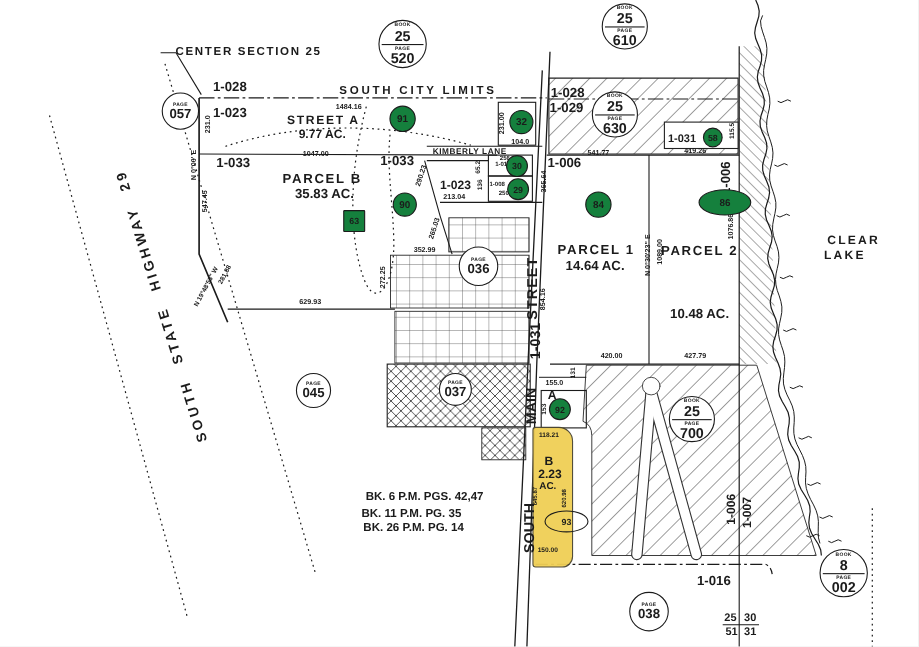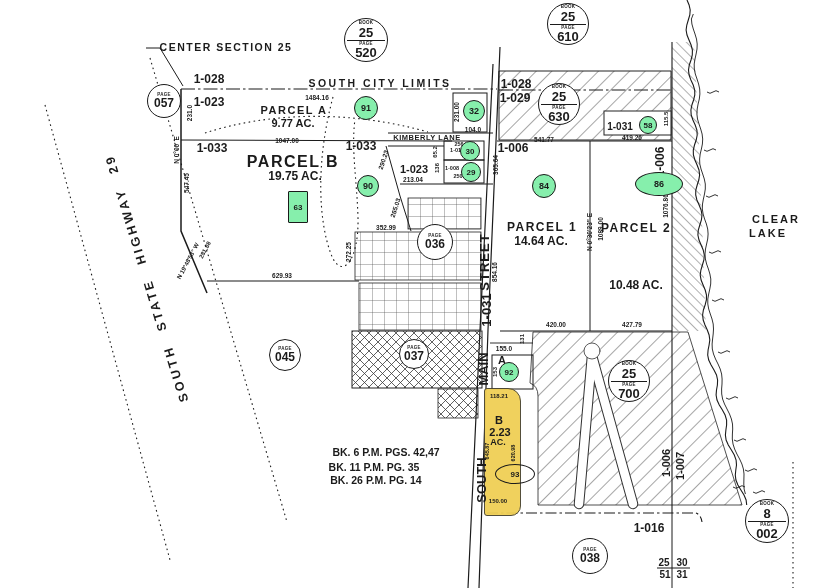--- a/index.html
+++ b/index.html
@@ -10,21 +10,21 @@
            background:#f0cf55;border:1.5px solid #4a4530;border-radius:3px 13px 10px 3px;
            z-index:2;opacity:.95;}
   .lbl{position:absolute;z-index:4;font-weight:700;color:#1b1b1b;white-space:nowrap;line-height:1;}
   .stamp{position:absolute;z-index:5;box-sizing:border-box;background:#fff;border:1.6px solid #1b1b1b;
          border-radius:50%;display:flex;flex-direction:column;align-items:center;justify-content:center;
          text-align:center;line-height:1;color:#1b1b1b;}
   .stamp .w{font-size:4.5px;font-weight:700;letter-spacing:.3px;}
   .stamp .n{font-size:13px;font-weight:700;}
   .stamp.page .n{font-size:12px;}
   .stamp .dv{width:90%;border-top:1.2px solid #1b1b1b;margin:1px 0;}
-  .badge{position:absolute;z-index:5;box-sizing:border-box;background:#86efac;border:1.4px solid #1b1b1b;
+  .badge{position:absolute;z-index:5;box-sizing:border-box;background:#15803d;border:1.4px solid #1b1b1b;
          border-radius:50%;display:flex;align-items:center;justify-content:center;
          font-weight:700;color:#1b1b1b;}
   .badge.square{border-radius:1px;}
   .badge.clearbg{background:transparent;}
 </style>
 </head>
 <body>
 
 <div class="page">
 
@@ -104,30 +104,30 @@
     </g>
   </svg>
 
   <div class="yparcel"></div>
 
 <div class="lbl" style="left: 226px; top: 47px; font-size: 10.5px; letter-spacing: 1.5px; transform: translate(-50%, -50%) rotate(0deg);">CENTER SECTION 25</div>
     <div class="lbl" style="left: 209px; top: 79px; font-size: 12px; transform: translate(-50%, -50%) rotate(0deg);">1-028</div>
     <div class="lbl" style="left: 380px; top: 83px; font-size: 10.5px; letter-spacing: 2.5px; transform: translate(-50%, -50%) rotate(0deg);">SOUTH CITY LIMITS</div>
     <div class="lbl" style="left: 209px; top: 102px; font-size: 12px; transform: translate(-50%, -50%) rotate(0deg);">1-023</div>
     <div class="lbl" style="left: 317px; top: 98px; font-size: 6.5px; transform: translate(-50%, -50%) rotate(0deg);">1484.16</div>
-    <div class="lbl" style="left: 294px; top: 110px; font-size: 11px; letter-spacing: 1.5px; transform: translate(-50%, -50%) rotate(0deg);">PARCEL A</div>
+    <div class="lbl" style="left: 294px; top: 110px; font-size: 11px; letter-spacing: 1.5px; transform: translate(-50%, -50%) rotate(0deg);">STREET A</div>
     <div class="lbl" style="left: 293px; top: 123px; font-size: 11px; transform: translate(-50%, -50%) rotate(0deg);">9.77 AC.</div>
     <div class="lbl" style="left: 190px; top: 113px; font-size: 6.5px; transform: translate(-50%, -50%) rotate(-90deg);">231.0</div>
     <div class="lbl" style="left: 287px; top: 141px; font-size: 6.5px; transform: translate(-50%, -50%) rotate(0deg);">1047.00</div>
     <div class="lbl" style="left: 212px; top: 148px; font-size: 12px; transform: translate(-50%, -50%) rotate(0deg);">1-033</div>
     <div class="lbl" style="left: 361px; top: 146px; font-size: 12px; transform: translate(-50%, -50%) rotate(0deg);">1-033</div>
     <div class="lbl" style="left: 177px; top: 150px; font-size: 6.5px; transform: translate(-50%, -50%) rotate(-90deg);">N 0°00' E</div>
     <div class="lbl" style="left: 187px; top: 183px; font-size: 6.5px; transform: translate(-50%, -50%) rotate(-90deg);">547.45</div>
-    <div class="lbl" style="left: 293px; top: 162px; font-size: 16px; letter-spacing: 1.5px; transform: translate(-50%, -50%) rotate(0deg);">PARCEL B</div>
-    <div class="lbl" style="left: 295px; top: 176px; font-size: 12px; transform: translate(-50%, -50%) rotate(0deg);">19.75 AC.</div>
+    <div class="lbl" style="left: 293px; top: 162px; font-size: 12px; letter-spacing: 1.5px; transform: translate(-50%, -50%) rotate(0deg);">PARCEL B</div>
+    <div class="lbl" style="left: 295px; top: 176px; font-size: 12px; transform: translate(-50%, -50%) rotate(0deg);">35.83 AC.</div>
     <div class="lbl" style="left: 384px; top: 160px; font-size: 6.5px; transform: translate(-50%, -50%) rotate(-72deg);">290.23</div>
     <div class="lbl" style="left: 396px; top: 208px; font-size: 6.5px; transform: translate(-50%, -50%) rotate(-72deg);">265.03</div>
     <div class="lbl" style="left: 386px; top: 228px; font-size: 6.5px; transform: translate(-50%, -50%) rotate(0deg);">352.99</div>
     <div class="lbl" style="left: 349px; top: 252px; font-size: 6.5px; transform: translate(-50%, -50%) rotate(-90deg);">272.25</div>
     <div class="lbl" style="left: 282px; top: 276px; font-size: 6.5px; transform: translate(-50%, -50%) rotate(0deg);">629.93</div>
     <div class="lbl" style="left: 188px; top: 261px; font-size: 6px; transform: translate(-50%, -50%) rotate(-62deg);">N 19°48'53" W</div>
     <div class="lbl" style="left: 205px; top: 250px; font-size: 6px; transform: translate(-50%, -50%) rotate(-62deg);">281.88</div>
     <div class="lbl" style="left: 427px; top: 138px; font-size: 7.5px; letter-spacing: 0.5px; transform: translate(-50%, -50%) rotate(0deg);">KIMBERLY LANE</div>
     <div class="lbl" style="left: 457px; top: 112px; font-size: 6.5px; transform: translate(-50%, -50%) rotate(-90deg);">231.00</div>
     <div class="lbl" style="left: 473px; top: 130px; font-size: 6.5px; transform: translate(-50%, -50%) rotate(0deg);">104.0</div>
@@ -239,19 +239,19 @@
     </div>
     <div class="stamp page" style="left: 572px; top: 538px; width: 36px; height: 36px;">
       <span class="w">PAGE</span>
       <span class="n">038</span>
     </div>
     <div class="badge" style="left: 354px; top: 96px; width: 24px; height: 24px; font-size: 9px;">91</div>
     <div class="badge" style="left: 463px; top: 100px; width: 22px; height: 22px; font-size: 9px;">32</div>
     <div class="badge" style="left: 460px; top: 141px; width: 20px; height: 20px; font-size: 8px;">30</div>
     <div class="badge" style="left: 461px; top: 162px; width: 20px; height: 20px; font-size: 8px;">29</div>
     <div class="badge" style="left: 357px; top: 175px; width: 22px; height: 22px; font-size: 9px;">90</div>
-    <div class="badge square" style="left: 288px; top: 191px; width: 20px; height: 32px; font-size: 8px;">63</div>
+    <div class="badge square" style="left: 312px; top: 191px; width: 20px; height: 20px; font-size: 8px;">63</div>
     <div class="badge" style="left: 532px; top: 174px; width: 24px; height: 24px; font-size: 9px;">84</div>
     <div class="badge" style="left: 635px; top: 172px; width: 48px; height: 24px; font-size: 9px;">86</div>
     <div class="badge" style="left: 639px; top: 116px; width: 18px; height: 18px; font-size: 8px;">58</div>
     <div class="badge" style="left: 499px; top: 362px; width: 20px; height: 20px; font-size: 8px;">92</div>
     <div class="badge clearbg" style="left: 495px; top: 464px; width: 40px; height: 20px; font-size: 8px;">93</div>
   </div>
 
 </body></html>

